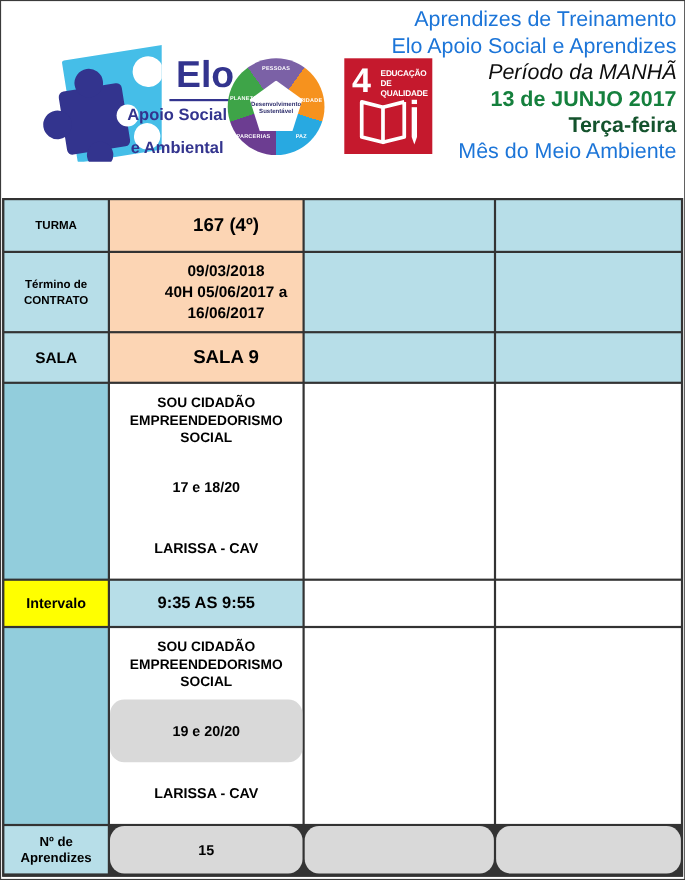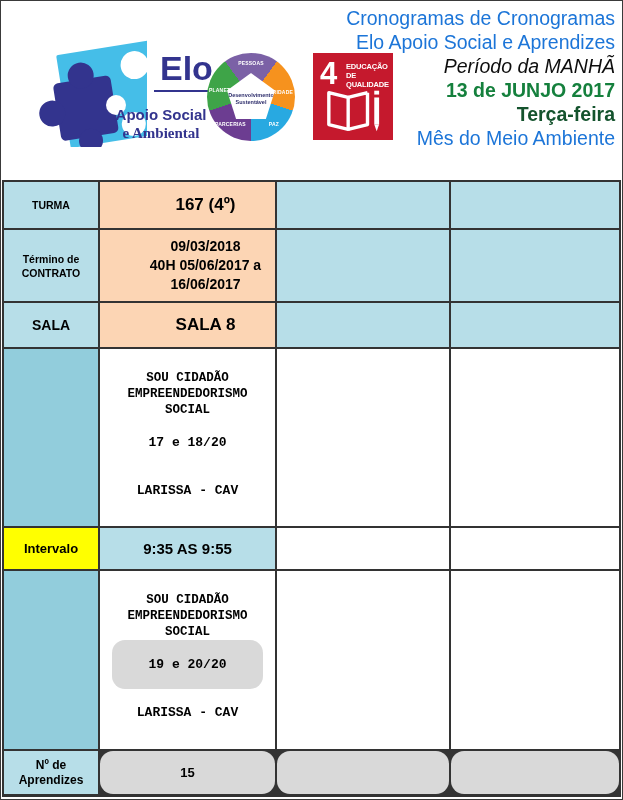--- a/index.html
+++ b/index.html
@@ -15,21 +15,21 @@
   .hl-red   { color:#15803d; font-weight:bold; }
   .hl-green { color:#14532d; font-weight:bold; }
 
   
   .elo-logo { position:absolute; left:16px; top:36px; width:196px; height:110px; }
   .elo-logo svg { position:absolute; left:0; top:0; }
   .elo-text { position:absolute; left:92px; top:12px; width:104px; text-align:center;
               color:#33348E; }
   .elo-title { font-size:34px; font-weight:bold; line-height:38px;
                border-bottom:2px solid #33348E; padding:0 6px 3px 6px; display:inline-block;margin-left:45px; }
-  .elo-sub { font-size:15px; font-weight:bold; line-height:18px; margin-top:14px; }
+  .elo-sub { font-size:15px; font-weight:bold; line-height:18px; margin-top:4px; }
 
   
   .wheel { position:absolute; left:206px; top:52px; width:88px; height:88px;
            border-radius:50%;
            background:conic-gradient(from -36deg,
              #7B61A6 0 72deg, #F6921E 0 144deg, #28A9E1 0 216deg,
              #6C3D91 0 288deg, #3EA448 0 360deg); }
   .wheel-center { position:absolute; left:50%; top:50%; width:48px; height:46px;
            transform:translate(-50%,-52%);
            background:#ffffff;
@@ -69,34 +69,34 @@
   .c-gray      { background:#D9D9D9;border-radius:13px; }
   .c-white     { background:#ffffff; }
 
   .fs10 { font-size:10.5px; line-height:14px; }
   .fs12 { font-size:12px;   line-height:15px; }
   .fs13 { font-size:13px;   line-height:16px; }
   .fs14 { font-size:14px;   line-height:19px; }
   .fs15 { font-size:15px; }
   .fs17 { font-size:17px; }
 
-  .block-cell { justify-content:stretch; padding:12px;font-family:Liberation Mono, monospace; }
+  .block-cell { justify-content:stretch; padding:0; }
   .sub { width:100%; flex:1; display:flex; flex-direction:column;
          align-items:center; justify-content:center; }
   .sub-title { font-size:12.5px; line-height:16px; justify-content:flex-start;
          padding-top:9px; }
   .sub-lesson, .sub-inst { font-size:13px; }
 </style>
 </head>
 <body>
 
 <div id="app">
 
   <div class="header-text">
-    <div class="hl hl-blue">Cronogramas de Cronogramas</div>
+    <div class="hl hl-blue">Aprendizes de Treinamento</div>
     <div class="hl hl-blue">Elo Apoio Social e Aprendizes</div>
     <div class="hl hl-black">Período da MANHÃ</div>
     <div class="hl hl-red">13 de JUNJO 2017</div>
     <div class="hl hl-green">Terça-feira</div>
     <div class="hl hl-blue">Mês do Meio Ambiente</div>
   </div>
 
   <div class="elo-logo">
     <svg width="130" height="110" viewBox="0 0 130 110">
       <g transform="rotate(-9 95 58)">
@@ -108,21 +108,21 @@
         <rect x="40" y="42" width="58" height="58" rx="5"></rect>
         <circle cx="69" cy="38" r="13"></circle>
         <circle cx="35" cy="71" r="13"></circle>
         <circle cx="69" cy="104" r="12"></circle>
       </g>
       <circle cx="99" cy="68" r="10" fill="#ffffff"></circle>
     </svg>
     <div class="elo-text">
       <span class="elo-title">Elo</span>
       <div class="elo-sub">Apoio Social</div>
-      <div class="elo-sub" style="margin-top:0;font-family:Liberation Serif, serif;">e Ambiental</div>
+      <div class="elo-sub" style="margin-top:12px;">e Ambiental</div>
     </div>
   </div>
 
   <div class="wheel">
     <span class="wheel-label wl-top">PESSOAS</span>
     <span class="wheel-label wl-right">PROSPERIDADE</span>
     <span class="wheel-label wl-bright">PAZ</span>
     <span class="wheel-label wl-bleft">PARCERIAS</span>
     <span class="wheel-label wl-left">PLANETA</span>
     <div class="wheel-center">
@@ -161,21 +161,21 @@
     </div>
     <div class="cell c-peach fs14">
       <span>09/03/2018</span>
       <span>40H 05/06/2017 a</span>
       <span>16/06/2017</span>
     </div>
     <div class="cell c-lightblue"></div>
     <div class="cell c-lightblue"></div>
 
     <div class="cell c-lightblue fs14">SALA</div>
-    <div class="cell c-peach fs17">SALA 8</div>
+    <div class="cell c-peach fs17">SALA 9</div>
     <div class="cell c-lightblue"></div>
     <div class="cell c-lightblue"></div>
 
     <div class="cell c-medblue"></div>
     <div class="cell c-white block-cell">
       <div class="sub sub-title">
         <span>SOU CIDADÃO</span>
         <span>EMPREENDEDORISMO</span>
         <span>SOCIAL</span>
       </div>

